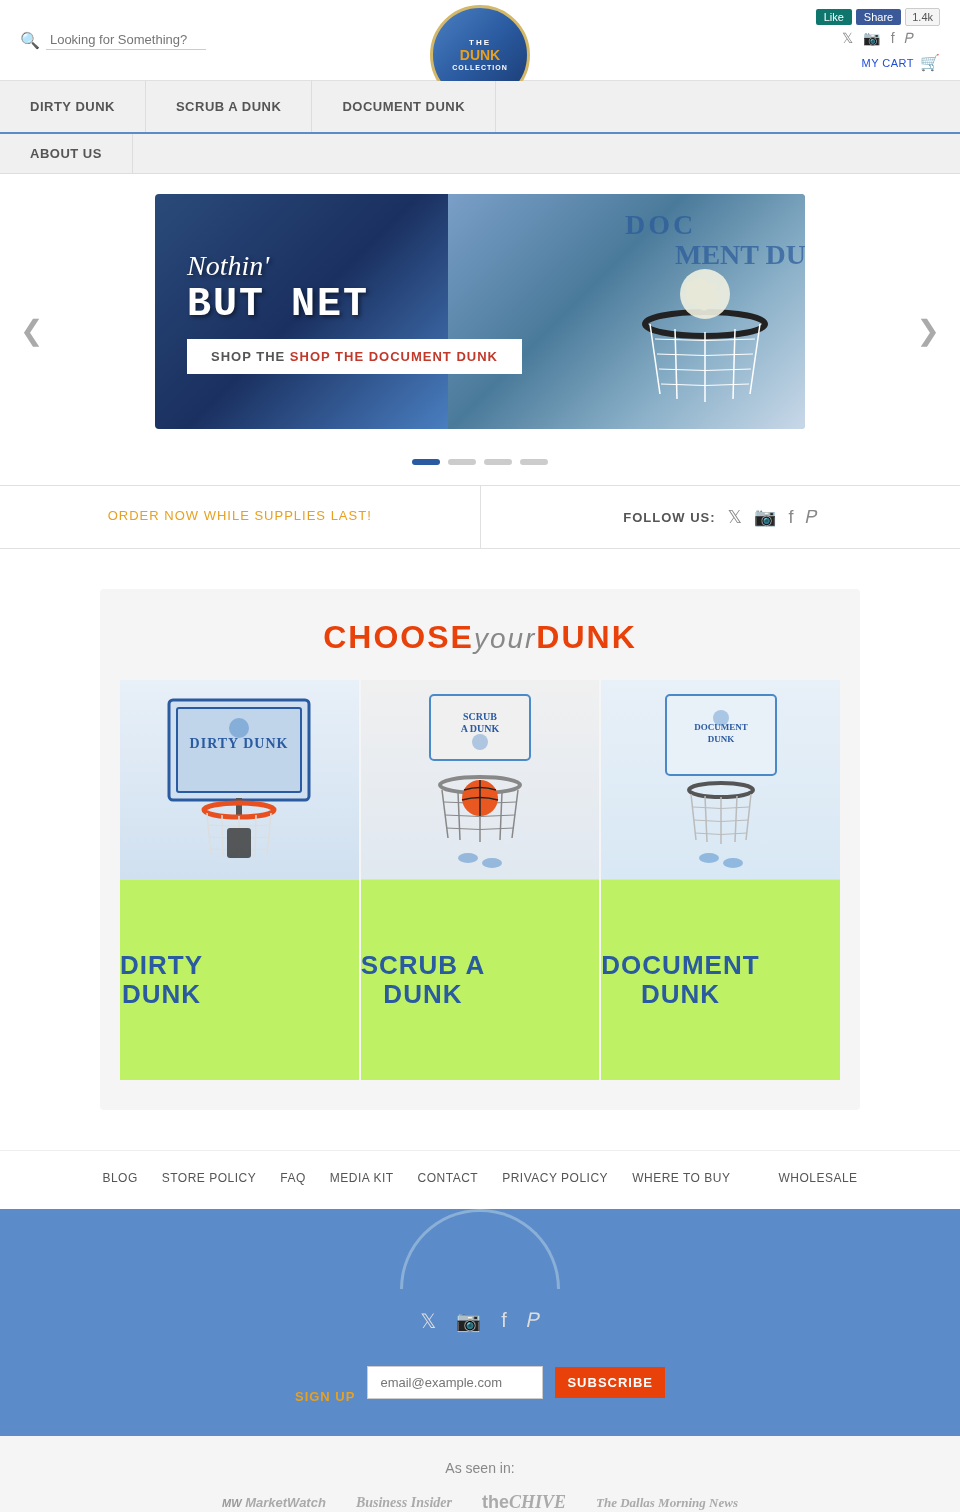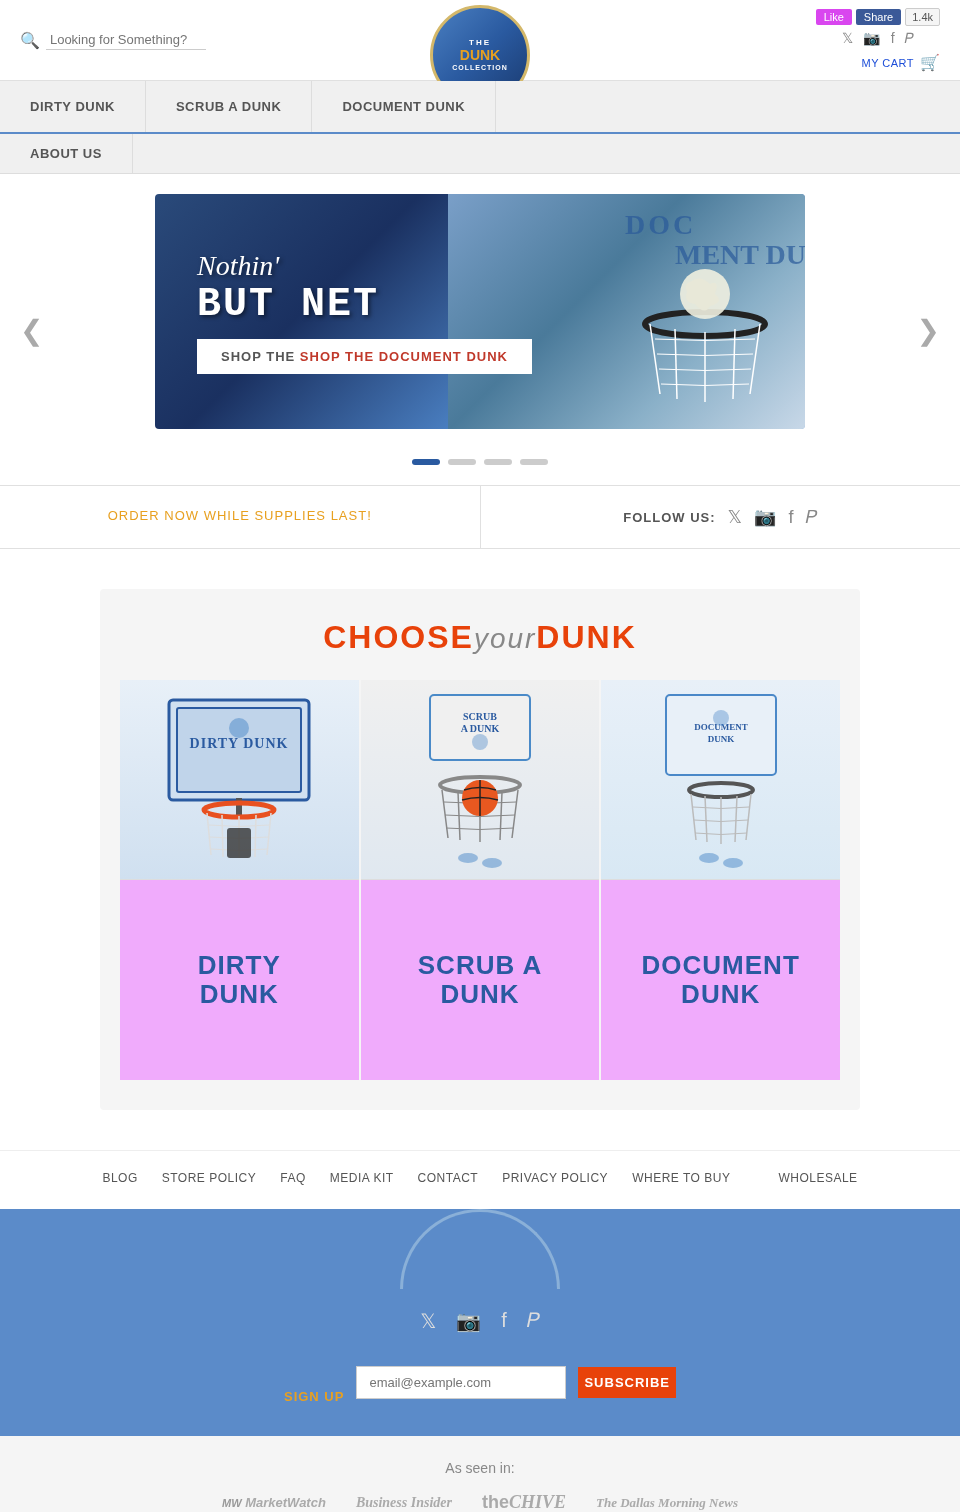--- a/index.html
+++ b/index.html
@@ -33,21 +33,21 @@
       flex-direction: column;
       align-items: center;
       gap: 4px;
     }
     .fb-buttons {
       display: flex;
       gap: 4px;
       align-items: center;
     }
     .fb-like-btn {
-      background: #d946ef;
+      background: #0f766e;
       color: #fff;
       border: none;
       padding: 2px 8px;
       font-size: 11px;
       border-radius: 2px;
       cursor: pointer;
     }
     .fb-share-btn {
       background: #3b5998;
       color: #fff;
@@ -157,21 +157,21 @@
       width: 650px;
       height: 235px;
       margin: 20px auto;
       position: relative;
       border-radius: 4px;
       overflow: hidden;
       background: linear-gradient(135deg, #2a4a7a 0%, #1a3060 30%, #4a7fc1 60%, #8ab0d8 100%);
     }
     .hero-content {
       position: absolute;
-      left: 42px;
+      left: 32px;
       top: 50%;
       transform: translateY(-50%);
     }
     .hero-text-1 {
       font-family: 'Georgia', serif;
       font-style: italic;
       font-size: 28px;
       color: #fff;
       text-shadow: 2px 2px 4px rgba(0,0,0,0.5);
     }
@@ -320,22 +320,21 @@
     }
     
     .doc-dunk-img {
       background: linear-gradient(180deg, #e8f0f8 0%, #d8e8f4 100%);
     }
 
     .product-bottom {
       height: 200px;
       display: flex;
       align-items: center;
-      justify-content: center;
-      background: #f0abfc;
+      background: #bef264;
     }
     .product-name {
       font-size: 26px;
       font-weight: 900;
       text-align: center;
       line-height: 1.1;
       letter-spacing: 1px;
     }
     .dirty-name { color: #2a5aa0; }
     .scrub-name { color: #2a5aa0; }
@@ -387,28 +386,28 @@
       font-size: 13px;
       font-weight: bold;
       letter-spacing: 1px;
       margin-top: 28px;
     }
     .email-input {
       border: 1px solid #ccc;
       padding: 8px 12px;
       font-size: 13px;
       color: #999;
-      width: 210px;
+      width: 176px;
       outline: none;
     }
     .subscribe-btn {
       background: #e8420a;
       color: #fff;
       border: none;
-      padding: 8px 6px;
+      padding: 8px 12px;
       font-size: 13px;
       font-weight: bold;
       letter-spacing: 1px;
       cursor: pointer;
     }
 
     
     .as-seen {
       background: #f5f5f5;
       padding: 24px 20px;

